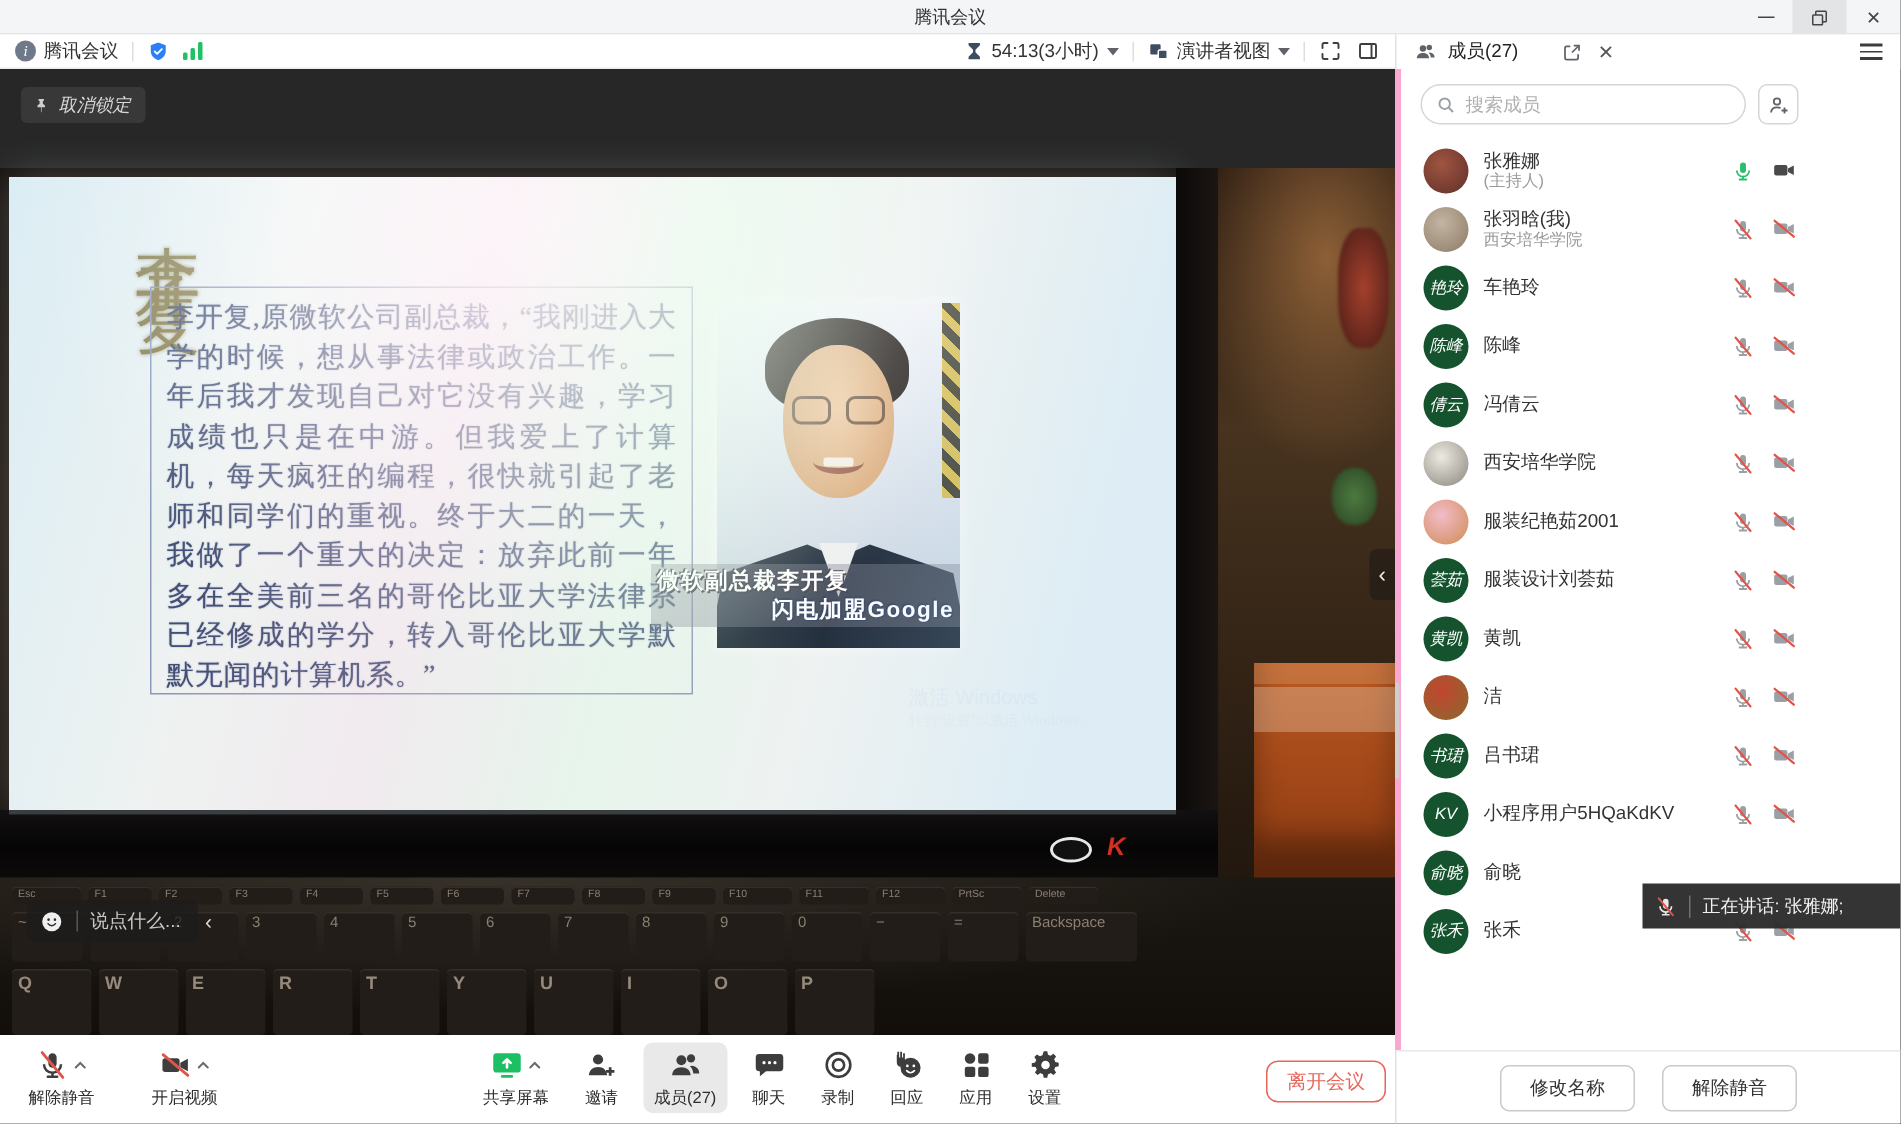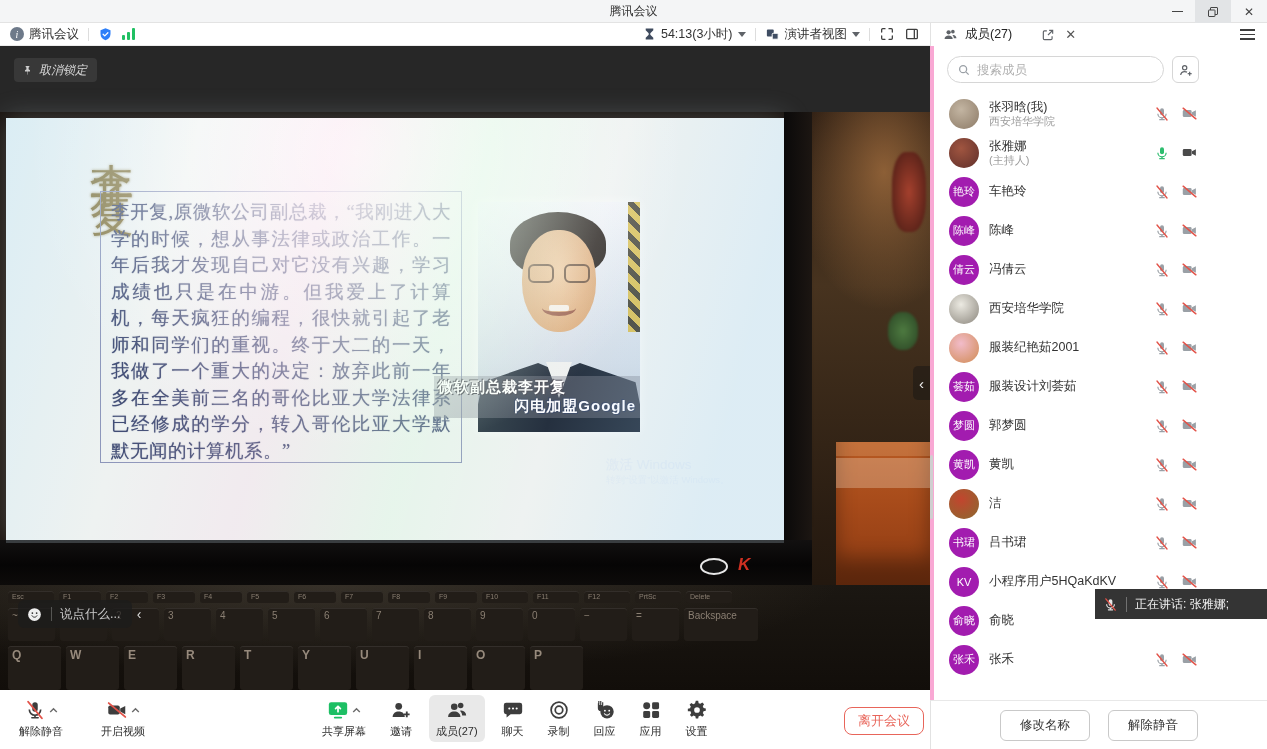--- a/index.html
+++ b/index.html
@@ -36,21 +36,21 @@
   .panel-body { position:absolute; left:930px; top:46px; width:282px; height:654px; background:#fff; border-left:4px solid #f9a8d4; overflow:hidden; }
   .search-row { display:flex; align-items:center; gap:8px; padding:10px 13px 6px 13px; }
   .search-box { flex:1; height:27px; border:1px solid #d6d6d6; border-radius:14px; display:flex; align-items:center; padding:0 9px; gap:6px; background:#fff; }
   .search-box input { border:none; outline:none; flex:1; font-size:12.5px; color:#333; font-family:inherit; background:transparent; }
   .search-box input::placeholder { color:#b0b0b0; }
   .add-member-btn { width:27px; height:27px; border:1px solid #d6d6d6; border-radius:6px; display:flex; align-items:center; justify-content:center; background:#fff; }
 
   .member-list { position:absolute; left:0; top:48px; right:0; bottom:0; }
   .member-row { height:39px; display:flex; align-items:center; padding:0 14px 0 15px; }
   .avatar { width:30px; height:30px; border-radius:50%; flex:0 0 30px; display:flex; align-items:center; justify-content:center; color:#fff; font-size:11px; letter-spacing:0; overflow:hidden; }
-  .avatar.text { background:#a21caf; }
+  .avatar.text { background:#14532d;font-style:italic; }
   .m-info { margin-left:10px; flex:1; min-width:0; }
   .m-name { font-size:12.5px; color:#333; line-height:15px; white-space:nowrap; }
   .m-sub { font-size:11px; color:#9b9b9b; line-height:13px; white-space:nowrap; }
   .m-icons { display:flex; align-items:center; gap:11px; }
 
   .scroll-thumb { position:absolute; left:930px; top:455px; width:3px; height:64px; background:#cfcfcf; border-radius:2px; z-index:5; }
 
   .panel-footer { position:absolute; left:930px; top:700px; width:337px; height:49px; background:#fff; border-left:1px solid #e2e2e2; border-top:1px solid #e8e8e8; display:flex; align-items:center; justify-content:center; gap:18px; }
   .pf-btn { padding:6px 19px; border:1px solid #c9c9c9; border-radius:6px; background:#fff; font-size:12.5px; color:#333; font-family:inherit; }
 
@@ -239,45 +239,20 @@
       <svg width="16" height="16" viewBox="0 0 24 24" fill="none" stroke="#5f6368" stroke-width="1.8">
           <circle cx="10" cy="8.5" r="3.2"></circle>
           <path d="M4 19.5c.4-3.4 2.8-5.2 6-5.2 1.3 0 2.5.3 3.5.9"></path>
           <line x1="17.5" y1="14.5" x2="17.5" y2="20.5"></line>
           <line x1="14.5" y1="17.5" x2="20.5" y2="17.5"></line>
         </svg>
     </div>
   </div>
   <div class="member-list" id="member-list">
       <div class="member-row">
-        <div class="avatar" style="background: radial-gradient(circle at 40% 35%, rgb(195, 181, 162), rgb(140, 122, 102));"></div>
-        <div class="m-info">
-          <div class="m-name">张羽晗(我)</div>
-          <div class="m-sub">西安培华学院</div>
-        </div>
-        <div class="m-icons">
-          <span style="display: flex;">
-            <svg width="16" height="16" viewBox="0 0 24 24">
-    <rect x="9" y="3.5" width="6" height="10.5" rx="3" fill="#9aa0a6"></rect>
-    <path d="M5.8 11.5a6.2 6.2 0 0 0 12.4 0" fill="none" stroke="#9aa0a6" stroke-width="1.8"></path>
-    <line x1="12" y1="17.7" x2="12" y2="20.3" stroke="#9aa0a6" stroke-width="1.8"></line>
-    <line x1="8.6" y1="20.5" x2="15.4" y2="20.5" stroke="#9aa0a6" stroke-width="1.8" stroke-linecap="round"></line>
-    <line x1="4.5" y1="3" x2="19.5" y2="21" stroke="#e25349" stroke-width="2.1" stroke-linecap="round"></line>
-            </svg>
-          </span>
-          <span style="display: flex;">
-            <svg width="17" height="17" viewBox="0 0 24 24">
-    <rect x="2.5" y="7" width="12.5" height="10" rx="2" fill="#9aa0a6"></rect>
-    <path d="M15.5 10.3 21 7.5v9l-5.5-2.8z" fill="#9aa0a6"></path>
-    <line x1="3" y1="4.5" x2="21" y2="19.5" stroke="#e25349" stroke-width="2.1" stroke-linecap="round"></line>
-            </svg>
-          </span>
-        </div>
-      </div>
-      <div class="member-row">
         <div class="avatar" style="background: radial-gradient(circle at 40% 35%, rgb(160, 85, 64), rgb(95, 47, 42));"></div>
         <div class="m-info">
           <div class="m-name">张雅娜</div>
           <div class="m-sub">(主持人)</div>
         </div>
         <div class="m-icons">
           <span style="display: flex;">
             <svg width="16" height="16" viewBox="0 0 24 24">
     <rect x="9" y="3.5" width="6" height="10.5" rx="3" fill="#2dbd6e"></rect>
     <path d="M5.8 11.5a6.2 6.2 0 0 0 12.4 0" fill="none" stroke="#2dbd6e" stroke-width="1.8"></path>
@@ -287,20 +262,45 @@
           </span>
           <span style="display: flex;">
             <svg width="17" height="17" viewBox="0 0 24 24">
     <rect x="2.5" y="7" width="12.5" height="10" rx="2" fill="#4a4a4a"></rect>
     <path d="M15.5 10.3 21 7.5v9l-5.5-2.8z" fill="#4a4a4a"></path>
     </svg>
           </span>
         </div>
       </div>
       <div class="member-row">
+        <div class="avatar" style="background: radial-gradient(circle at 40% 35%, rgb(195, 181, 162), rgb(140, 122, 102));"></div>
+        <div class="m-info">
+          <div class="m-name">张羽晗(我)</div>
+          <div class="m-sub">西安培华学院</div>
+        </div>
+        <div class="m-icons">
+          <span style="display: flex;">
+            <svg width="16" height="16" viewBox="0 0 24 24">
+    <rect x="9" y="3.5" width="6" height="10.5" rx="3" fill="#9aa0a6"></rect>
+    <path d="M5.8 11.5a6.2 6.2 0 0 0 12.4 0" fill="none" stroke="#9aa0a6" stroke-width="1.8"></path>
+    <line x1="12" y1="17.7" x2="12" y2="20.3" stroke="#9aa0a6" stroke-width="1.8"></line>
+    <line x1="8.6" y1="20.5" x2="15.4" y2="20.5" stroke="#9aa0a6" stroke-width="1.8" stroke-linecap="round"></line>
+    <line x1="4.5" y1="3" x2="19.5" y2="21" stroke="#e25349" stroke-width="2.1" stroke-linecap="round"></line>
+            </svg>
+          </span>
+          <span style="display: flex;">
+            <svg width="17" height="17" viewBox="0 0 24 24">
+    <rect x="2.5" y="7" width="12.5" height="10" rx="2" fill="#9aa0a6"></rect>
+    <path d="M15.5 10.3 21 7.5v9l-5.5-2.8z" fill="#9aa0a6"></path>
+    <line x1="3" y1="4.5" x2="21" y2="19.5" stroke="#e25349" stroke-width="2.1" stroke-linecap="round"></line>
+            </svg>
+          </span>
+        </div>
+      </div>
+      <div class="member-row">
         <div class="avatar text">艳玲</div>
         <div class="m-info">
           <div class="m-name">车艳玲</div>
         </div>
         <div class="m-icons">
           <span style="display: flex;">
             <svg width="16" height="16" viewBox="0 0 24 24">
     <rect x="9" y="3.5" width="6" height="10.5" rx="3" fill="#9aa0a6"></rect>
     <path d="M5.8 11.5a6.2 6.2 0 0 0 12.4 0" fill="none" stroke="#9aa0a6" stroke-width="1.8"></path>
     <line x1="12" y1="17.7" x2="12" y2="20.3" stroke="#9aa0a6" stroke-width="1.8"></line>
@@ -410,44 +410,20 @@
     <path d="M15.5 10.3 21 7.5v9l-5.5-2.8z" fill="#9aa0a6"></path>
     <line x1="3" y1="4.5" x2="21" y2="19.5" stroke="#e25349" stroke-width="2.1" stroke-linecap="round"></line>
             </svg>
           </span>
         </div>
       </div>
       <div class="member-row">
         <div class="avatar text">荟茹</div>
         <div class="m-info">
           <div class="m-name">服装设计刘荟茹</div>
-        </div>
-        <div class="m-icons">
-          <span style="display: flex;">
-            <svg width="16" height="16" viewBox="0 0 24 24">
-    <rect x="9" y="3.5" width="6" height="10.5" rx="3" fill="#9aa0a6"></rect>
-    <path d="M5.8 11.5a6.2 6.2 0 0 0 12.4 0" fill="none" stroke="#9aa0a6" stroke-width="1.8"></path>
-    <line x1="12" y1="17.7" x2="12" y2="20.3" stroke="#9aa0a6" stroke-width="1.8"></line>
-    <line x1="8.6" y1="20.5" x2="15.4" y2="20.5" stroke="#9aa0a6" stroke-width="1.8" stroke-linecap="round"></line>
-    <line x1="4.5" y1="3" x2="19.5" y2="21" stroke="#e25349" stroke-width="2.1" stroke-linecap="round"></line>
-            </svg>
-          </span>
-          <span style="display: flex;">
-            <svg width="17" height="17" viewBox="0 0 24 24">
-    <rect x="2.5" y="7" width="12.5" height="10" rx="2" fill="#9aa0a6"></rect>
-    <path d="M15.5 10.3 21 7.5v9l-5.5-2.8z" fill="#9aa0a6"></path>
-    <line x1="3" y1="4.5" x2="21" y2="19.5" stroke="#e25349" stroke-width="2.1" stroke-linecap="round"></line>
-            </svg>
-          </span>
-        </div>
-      </div>
-      <div class="member-row">
-        <div class="avatar text">梦圆</div>
-        <div class="m-info">
-          <div class="m-name">郭梦圆</div>
         </div>
         <div class="m-icons">
           <span style="display: flex;">
             <svg width="16" height="16" viewBox="0 0 24 24">
     <rect x="9" y="3.5" width="6" height="10.5" rx="3" fill="#9aa0a6"></rect>
     <path d="M5.8 11.5a6.2 6.2 0 0 0 12.4 0" fill="none" stroke="#9aa0a6" stroke-width="1.8"></path>
     <line x1="12" y1="17.7" x2="12" y2="20.3" stroke="#9aa0a6" stroke-width="1.8"></line>
     <line x1="8.6" y1="20.5" x2="15.4" y2="20.5" stroke="#9aa0a6" stroke-width="1.8" stroke-linecap="round"></line>
     <line x1="4.5" y1="3" x2="19.5" y2="21" stroke="#e25349" stroke-width="2.1" stroke-linecap="round"></line>
             </svg>

